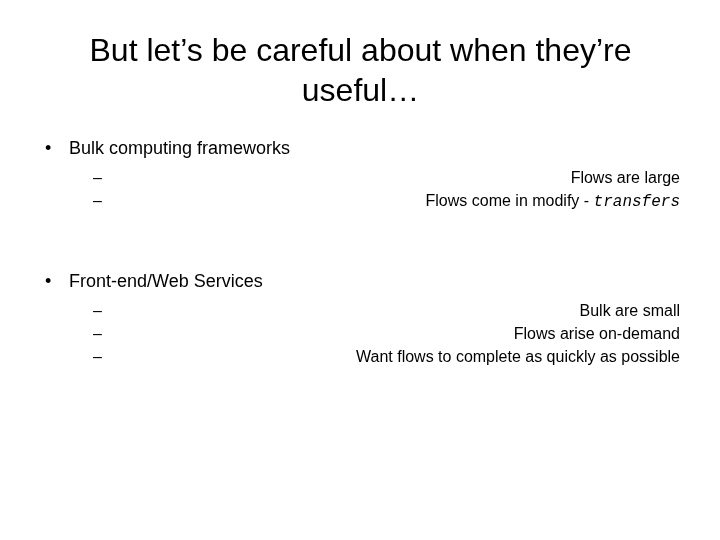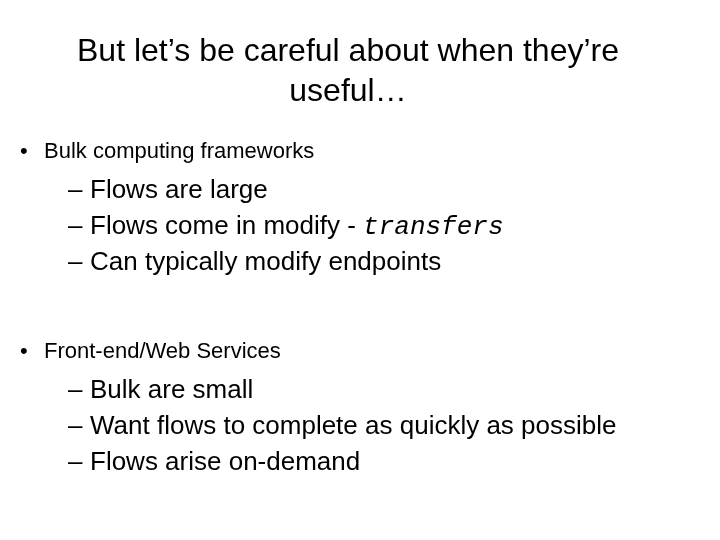--- a/index.html
+++ b/index.html
@@ -8,46 +8,47 @@
     width: 720px;
     height: 540px;
     background: #fff;
     font-family: Arial, Helvetica, sans-serif;
     color: #000;
   }
   .slide {
     box-sizing: border-box;
     width: 720px;
     height: 540px;
-    padding: 24px 40px 40px 16px;
+    padding: 24px 40px 40px 41px;
   }
   .title {
     text-align: center;
     font-size: 32px;
     line-height: 1.25;
     margin: 6px 40px 28px 40px;
     font-weight: 400;
   }
   .l1 {
-    font-size: 22px;
+    font-size: 18px;
     margin: 14px 0 10px 0;
     padding-left: 28px;
     position: relative;
   }
   .l1::before {
     content: "•";
     position: absolute;
     left: 4px;
     top: 0;
   }
   .l2 {
-    font-size: 26px;
+    font-size: 16px;
     margin: 4px 0 4px 0;
     padding-left: 74px;
     position: relative;
+    text-align: right;
   }
   .l2::before {
     content: "–";
     position: absolute;
     left: 52px;
     top: 0;
   }
   .gap {
     height: 42px;
   }
@@ -62,29 +63,26 @@
 <div class="slide">
   <div class="title">But let’s be careful about when they’re useful…</div>
 
   <div class="l1">Bulk computing frameworks</div>
   <div class="l2">
     <span>Flows are large</span><span class="em"></span>
   </div>
   <div class="l2">
     <span>Flows come in modify - </span><span class="em">transfers</span>
   </div>
-  <div class="l2">
-    <span>Can typically modify endpoints</span><span class="em"></span>
-  </div>
 
   <div class="gap"></div>
 
   <div class="l1">Front-end/Web Services</div>
   <div class="l2">
     <span>Bulk are small</span><span class="em"></span>
   </div>
   <div class="l2">
-    <span>Want flows to complete as quickly as possible</span><span class="em"></span>
+    <span>Flows arise on-demand</span><span class="em"></span>
   </div>
   <div class="l2">
-    <span>Flows arise on-demand</span><span class="em"></span>
+    <span>Want flows to complete as quickly as possible</span><span class="em"></span>
   </div>
 </div>
 
 </body></html>

